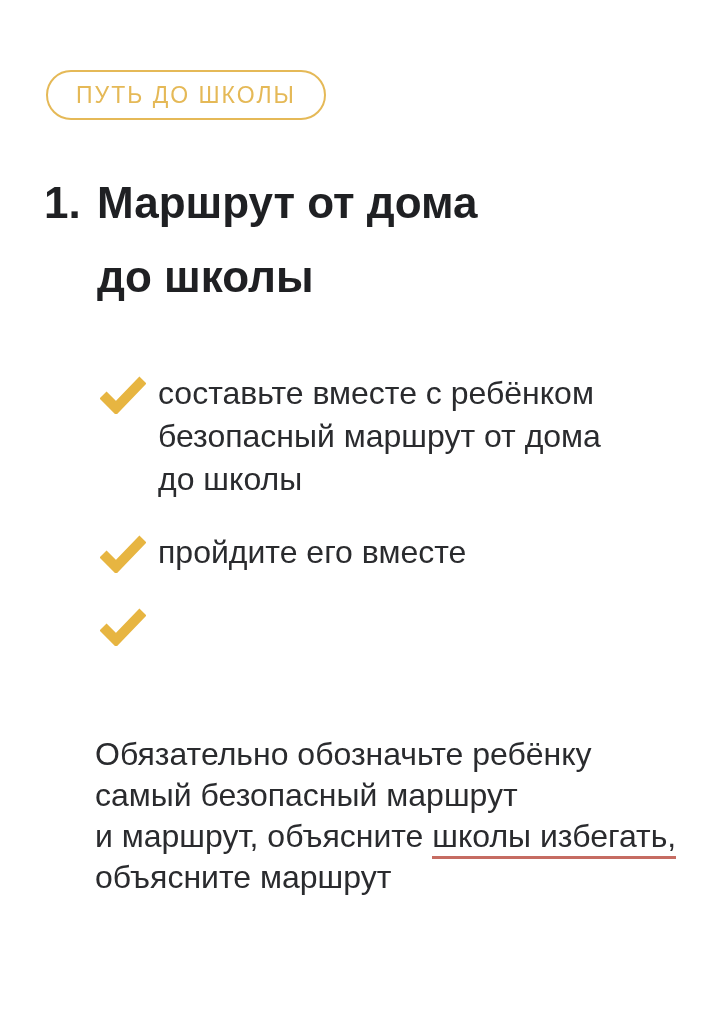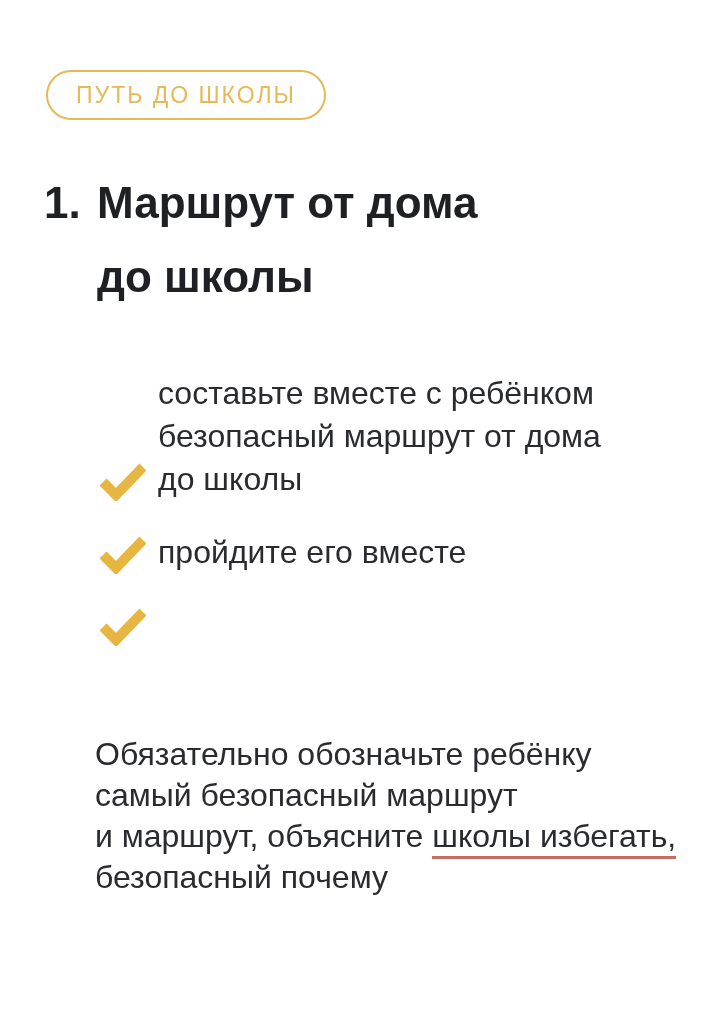--- a/index.html
+++ b/index.html
@@ -59,21 +59,21 @@
   }
   .heading-num { width: 53px; flex-shrink: 0; }
   .heading-text { white-space: pre-line; }
   .checklist {
     list-style: none;
     margin: 58px 0 0 100px;
     padding: 0;
   }
   .check-item {
     display: flex;
-    align-items: flex-end;
+    align-items: flex-start;
     margin-bottom: 30px;
   }
   .check-icon {
     width: 46px;
     height: 38px;
     flex-shrink: 0;
     margin: 4px 12px 0 0;
     color: var(--accent);
   }
   .check-icon svg { display: block; width: 46px; height: 38px; }
@@ -135,16 +135,16 @@
           <polyline points="3,19 16,32 43,4" fill="none" stroke="currentColor" stroke-width="10"></polyline>
         </svg>
       </span>
     </li>
   </ul>
 
   <div class="paragraph">
     <div class="para-line">Обязательно обозначьте ребёнку</div>
     <div class="para-line bold">самый безопасный маршрут</div>
     <div class="para-line"><span>и маршрут, объясните </span><span class="underlined">школы избегать,</span></div>
-    <div class="para-line">безопасный почему</div>
+    <div class="para-line">объясните маршрут</div>
   </div>
 
 </div>
 
 </body></html>

